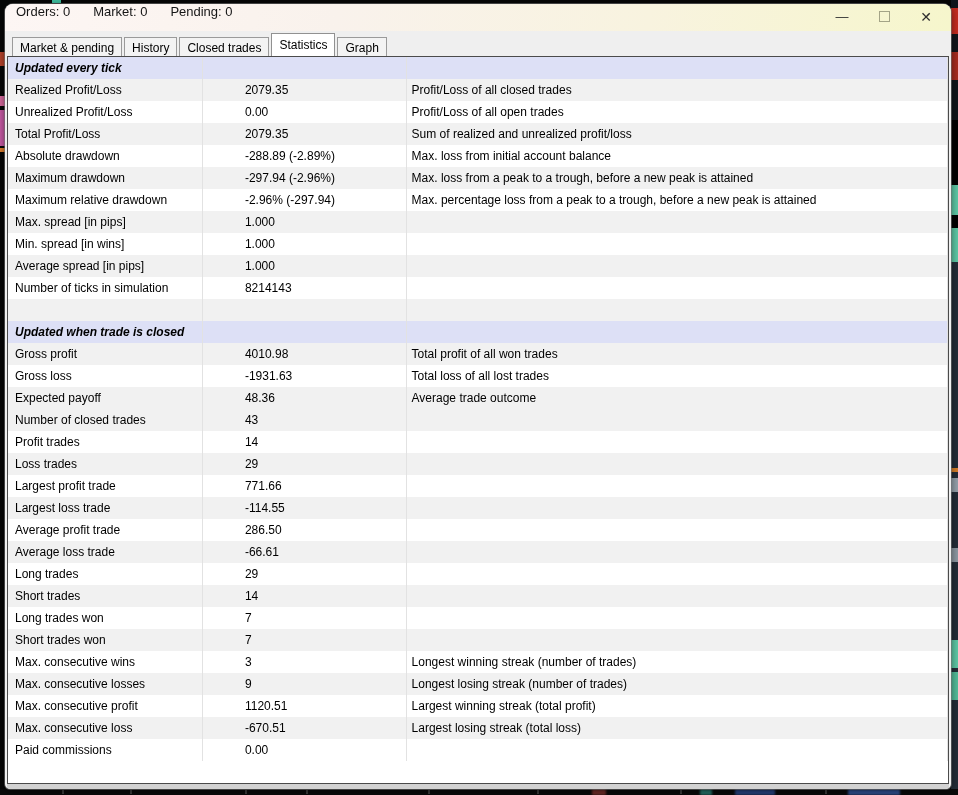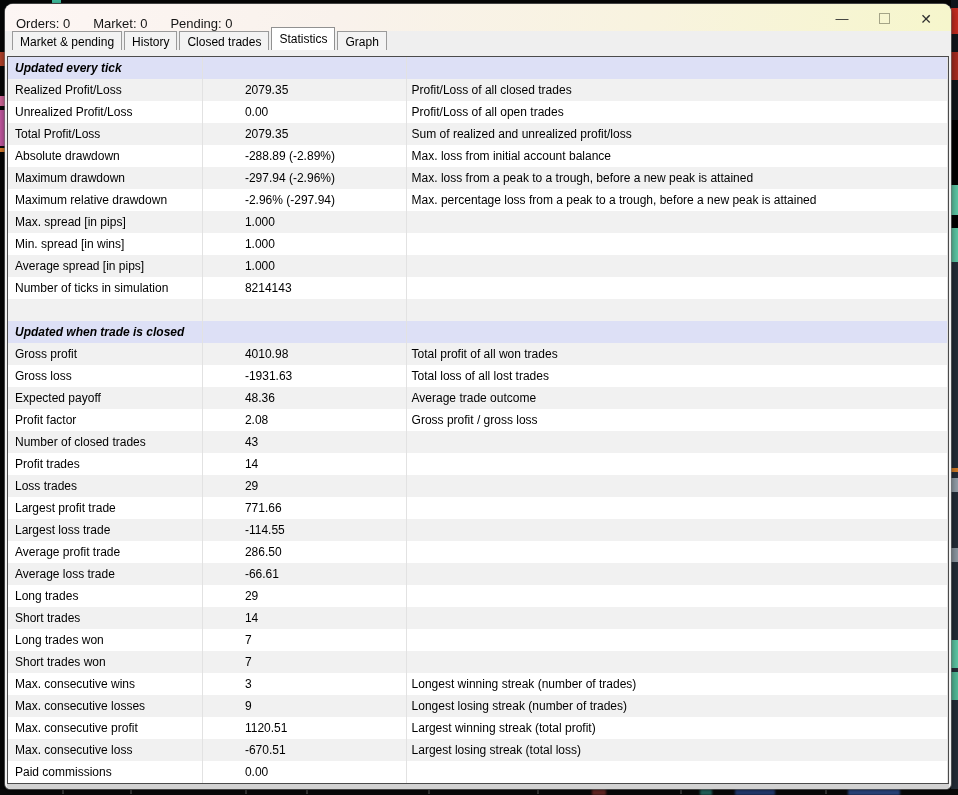--- a/index.html
+++ b/index.html
@@ -15,34 +15,34 @@
   .window{
     position:absolute;left:5px;top:4px;width:946px;height:785px;
     background:#f0f0f0;border-radius:8px 8px 5px 5px;overflow:hidden;
     box-shadow:0 0 0 1px rgba(120,120,120,.55), 0 2px 8px rgba(0,0,0,.6);
     display:flex;flex-direction:column;
   }
   
   .titlebar{
     flex:0 0 27px;height:27px;
     background:linear-gradient(100deg,#fdf6f4 0%,#f9f2ec 35%,#f8f3df 68%,#f6f6cc 100%);
-    display:flex;align-items:flex-end;padding:0 4px 0 11px;box-sizing:border-box;
+    display:flex;align-items:flex-start;padding:0 4px 0 11px;box-sizing:border-box;
   }
   .status-group{display:flex;gap:23px;font-size:13px;color:#161616;}
   .win-controls{margin-left:auto;display:flex;align-items:center;}
   .ctrl-btn{
     width:42px;height:25px;display:flex;align-items:center;justify-content:center;
     font-size:13px;color:#2e2e2e;cursor:default;user-select:none;
   }
   .ctrl-btn .max-box{display:inline-block;width:9px;height:9px;border:1px solid #a4a487;}
   .ctrl-btn.close{font-size:14px;}
   
   .tabstrip{
     flex:0 0 25px;height:25px;background:#efefef;
-    display:flex;align-items:flex-start;padding:0 8px 0 7px;box-sizing:border-box;
+    display:flex;align-items:flex-end;padding:0 8px 0 7px;box-sizing:border-box;
   }
   .tab{
     font-size:12px;color:#000;background:#f3f3f3;
     border:1px solid #9a9a9a;border-bottom:none;
     height:19px;box-sizing:border-box;padding:3px 7px 0 7px;
     margin-right:2px;white-space:nowrap;
   }
   .tab.active{
     background:#ffffff;height:23px;padding-top:4px;
     margin-top:-4px;position:relative;z-index:2;
@@ -230,26 +230,20 @@
     <div class="cell c-value">-1931.63</div>
     <div class="cell c-desc">Total loss of all lost trades</div>
     <div class="cell c-tail"></div>
   </div>
       <div class="row stripe">
     <div class="cell c-label">Expected payoff</div>
     <div class="cell c-value">48.36</div>
     <div class="cell c-desc">Average trade outcome</div>
     <div class="cell c-tail"></div>
   </div>
-      <div class="row">
-    <div class="cell c-label">Profit factor</div>
-    <div class="cell c-value">2.08</div>
-    <div class="cell c-desc">Gross profit / gross loss</div>
-    <div class="cell c-tail"></div>
-  </div>
       <div class="row stripe">
     <div class="cell c-label">Number of closed trades</div>
     <div class="cell c-value">43</div>
     <div class="cell c-desc"></div>
     <div class="cell c-tail"></div>
   </div>
       <div class="row">
     <div class="cell c-label">Profit trades</div>
     <div class="cell c-value">14</div>
     <div class="cell c-desc"></div>

